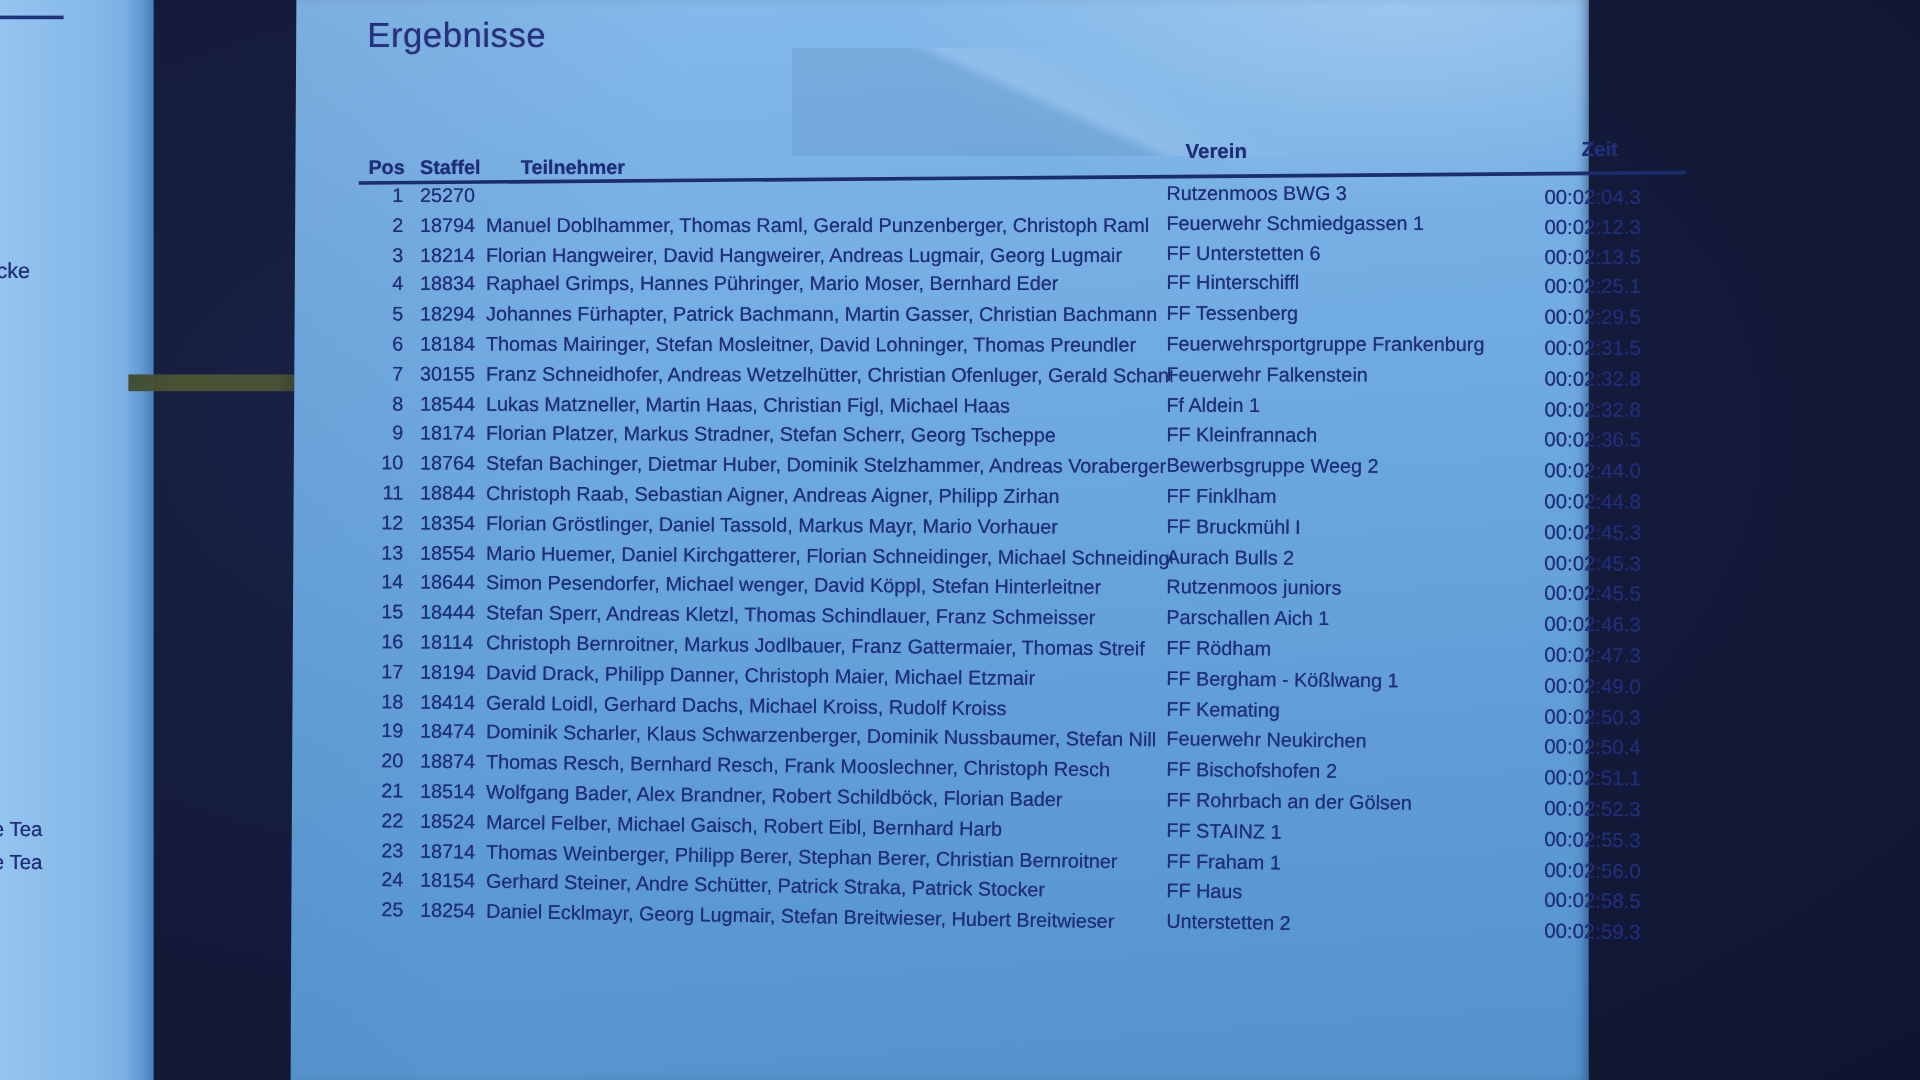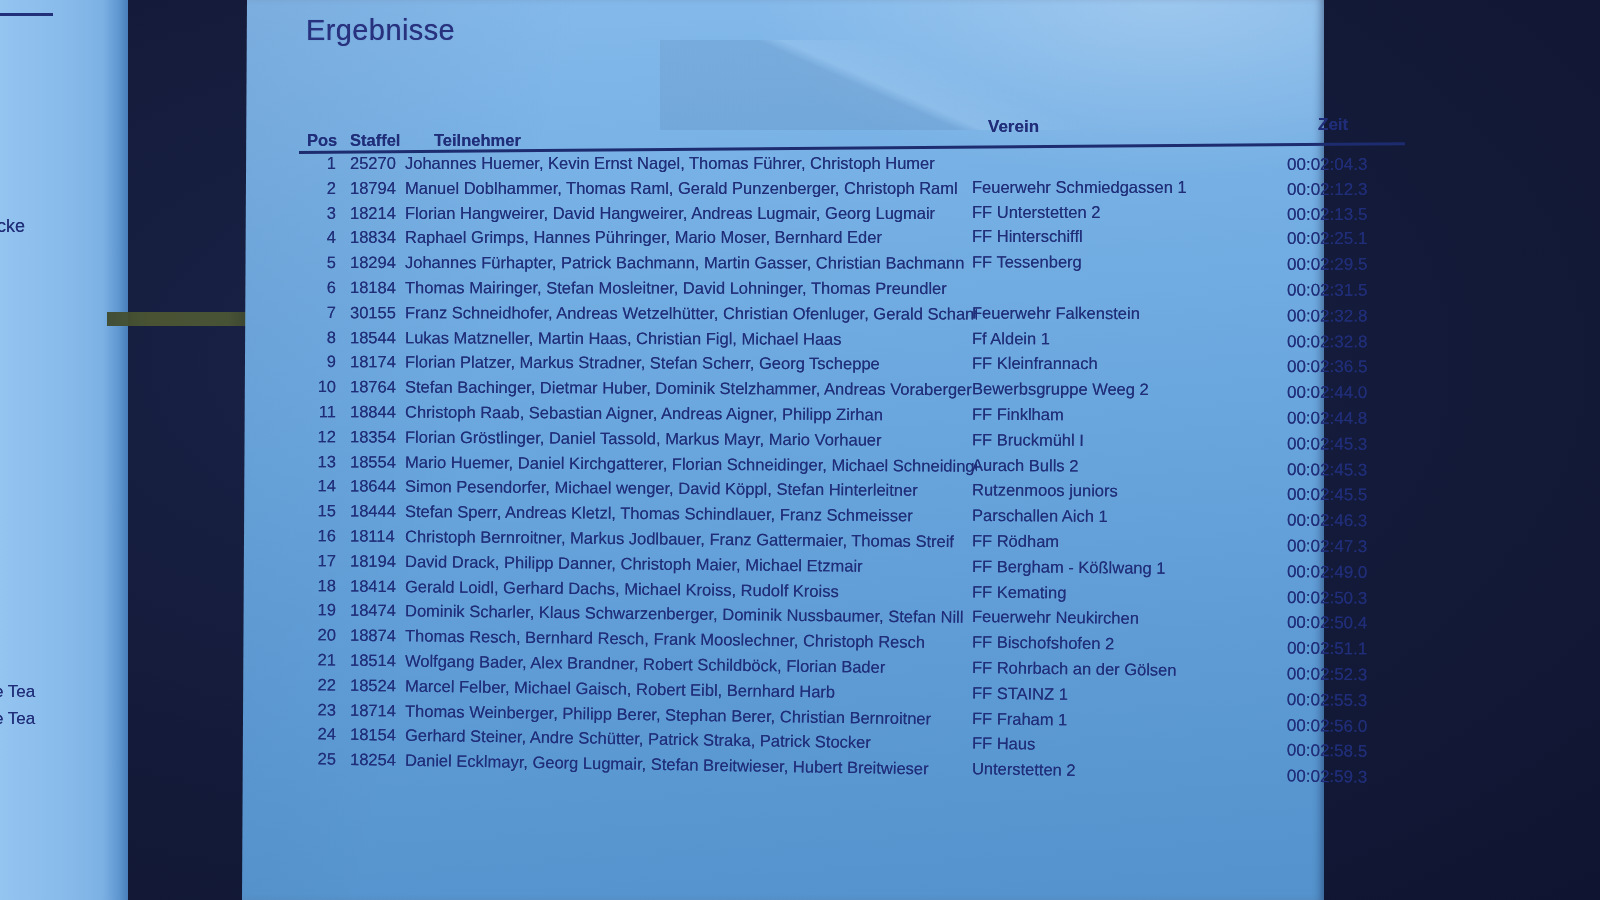--- a/index.html
+++ b/index.html
@@ -95,55 +95,56 @@
     <span class="col-head h-teilnehmer ink">Teilnehmer</span>
     <span class="col-head h-verein ink">Verein</span>
     <span class="col-head h-zeit ink">Zeit</span>
 
     <div class="head-rule"></div>
 
     <div>
         <div class="row" style="top: 154px; transform: rotate(0deg);">
     <span class="cell c-pos ink">1</span>
     <span class="cell c-staffel ink">25270</span>
-    <span class="cell c-teilnehmer ink">Johannes Huemer, Kevin Ernst Nagel, Thomas Führer, Christoph Humer</span>
+    <span class="cell c-verein ink">Rutzenmoos BWG 3</span>
     <span class="cell c-zeit ink">00:02:04.3</span>
   </div>
         <div class="row" style="top: 178.8px; transform: rotate(0deg);">
     <span class="cell c-pos ink">2</span>
     <span class="cell c-staffel ink">18794</span>
     <span class="cell c-teilnehmer ink">Manuel Doblhammer, Thomas Raml, Gerald Punzenberger, Christoph Raml</span>
     <span class="cell c-verein ink">Feuerwehr Schmiedgassen 1</span>
     <span class="cell c-zeit ink">00:02:12.3</span>
   </div>
         <div class="row" style="top: 203.6px; transform: rotate(0deg);">
     <span class="cell c-pos ink">3</span>
     <span class="cell c-staffel ink">18214</span>
     <span class="cell c-teilnehmer ink">Florian Hangweirer, David Hangweirer, Andreas Lugmair, Georg Lugmair</span>
-    <span class="cell c-verein ink">FF Unterstetten 2</span>
+    <span class="cell c-verein ink">FF Unterstetten 6</span>
     <span class="cell c-zeit ink">00:02:13.5</span>
   </div>
         <div class="row" style="top: 228.4px; transform: rotate(0deg);">
     <span class="cell c-pos ink">4</span>
     <span class="cell c-staffel ink">18834</span>
     <span class="cell c-teilnehmer ink">Raphael Grimps, Hannes Pühringer, Mario Moser, Bernhard Eder</span>
     <span class="cell c-verein ink">FF Hinterschiffl</span>
     <span class="cell c-zeit ink">00:02:25.1</span>
   </div>
         <div class="row" style="top: 253.2px; transform: rotate(0.045deg);">
     <span class="cell c-pos ink">5</span>
     <span class="cell c-staffel ink">18294</span>
     <span class="cell c-teilnehmer ink">Johannes Fürhapter, Patrick Bachmann, Martin Gasser, Christian Bachmann</span>
     <span class="cell c-verein ink">FF Tessenberg</span>
     <span class="cell c-zeit ink">00:02:29.5</span>
   </div>
         <div class="row" style="top: 278px; transform: rotate(0.09deg);">
     <span class="cell c-pos ink">6</span>
     <span class="cell c-staffel ink">18184</span>
     <span class="cell c-teilnehmer ink">Thomas Mairinger, Stefan Mosleitner, David Lohninger, Thomas Preundler</span>
+    <span class="cell c-verein ink">Feuerwehrsportgruppe Frankenburg</span>
     <span class="cell c-zeit ink">00:02:31.5</span>
   </div>
         <div class="row" style="top: 302.8px; transform: rotate(0.135deg);">
     <span class="cell c-pos ink">7</span>
     <span class="cell c-staffel ink">30155</span>
     <span class="cell c-teilnehmer ink">Franz Schneidhofer, Andreas Wetzelhütter, Christian Ofenluger, Gerald Schant</span>
     <span class="cell c-verein ink">Feuerwehr Falkenstein</span>
     <span class="cell c-zeit ink">00:02:32.8</span>
   </div>
         <div class="row" style="top: 327.6px; transform: rotate(0.18deg);">

